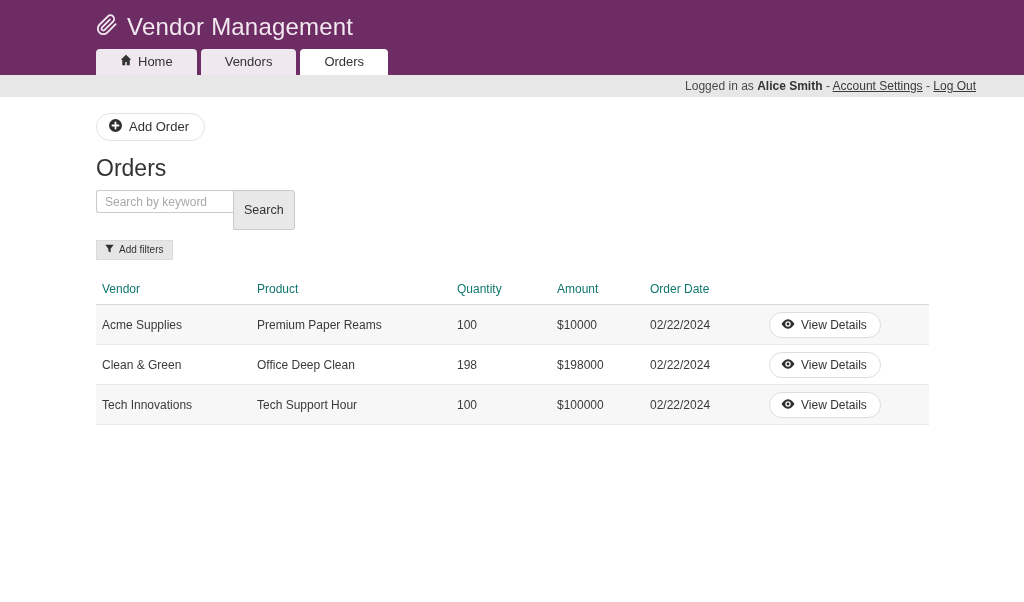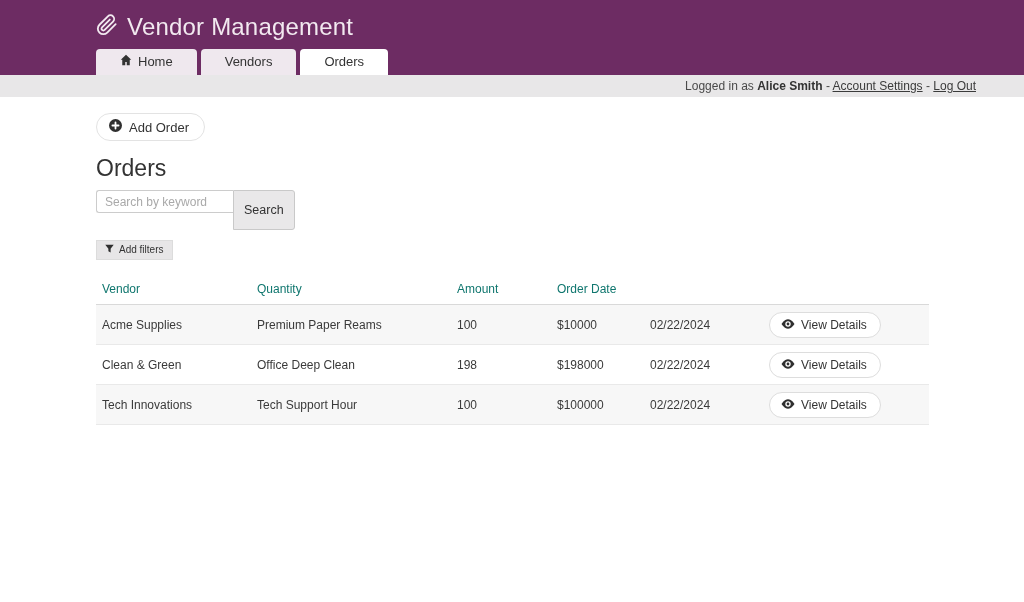--- a/index.html
+++ b/index.html
@@ -20,21 +20,21 @@
 
   
   .user-bar { height:22px; background:#e8e7e8; font-size:12px; color:#4a4a4a;
     line-height:22px; text-align:right; padding-right:48px; }
   .user-bar .uname { font-weight:bold; color:#333; }
   .user-bar a { color:#3b3b3b; text-decoration:underline; cursor:pointer; }
 
   
   .content { padding:16px 0 0 96px; }
 
-  .add-order-btn { display:inline-flex; align-items:center; gap:7px;
+  .add-order-btn { display:inline-flex; gap:7px;
     background:#fff; border:1px solid #e3e3e3; border-radius:16px;
     padding:5px 15px 5px 12px; font-size:13px; color:#333; cursor:pointer;
     font-family:inherit; }
   .add-order-btn svg { width:13px; height:13px; }
 
   .page-title { font-size:23px; font-weight:400; color:#333; margin:14px 0 8px; }
 
   .search-row { display:flex; }
   .search-input { width:137px; height:23px; border:1px solid #ccc;
     border-right:none; border-radius:3px 0 0 3px; padding:0 8px; font-size:12px;
@@ -129,20 +129,21 @@
           <path d="M0.5 1.5h15L10 8.3V15l-4-1.9V8.3L0.5 1.5z" fill="#2f2f2f"></path>
         </svg>
     </span>
     <span>Add filters</span>
   </button>
 
   
   <div class="orders-table">
     <div class="tr thead">
       <div class="th">Vendor</div>
+      <div class="th">Product</div>
       <div class="th">Quantity</div>
       <div class="th">Amount</div>
       <div class="th">Order Date</div>
       <div class="th"></div>
     </div>
 
     <div class="tbody">
       <div class="tr row">
         <div class="td">Acme Supplies</div>
         <div class="td">Premium Paper Reams</div>

